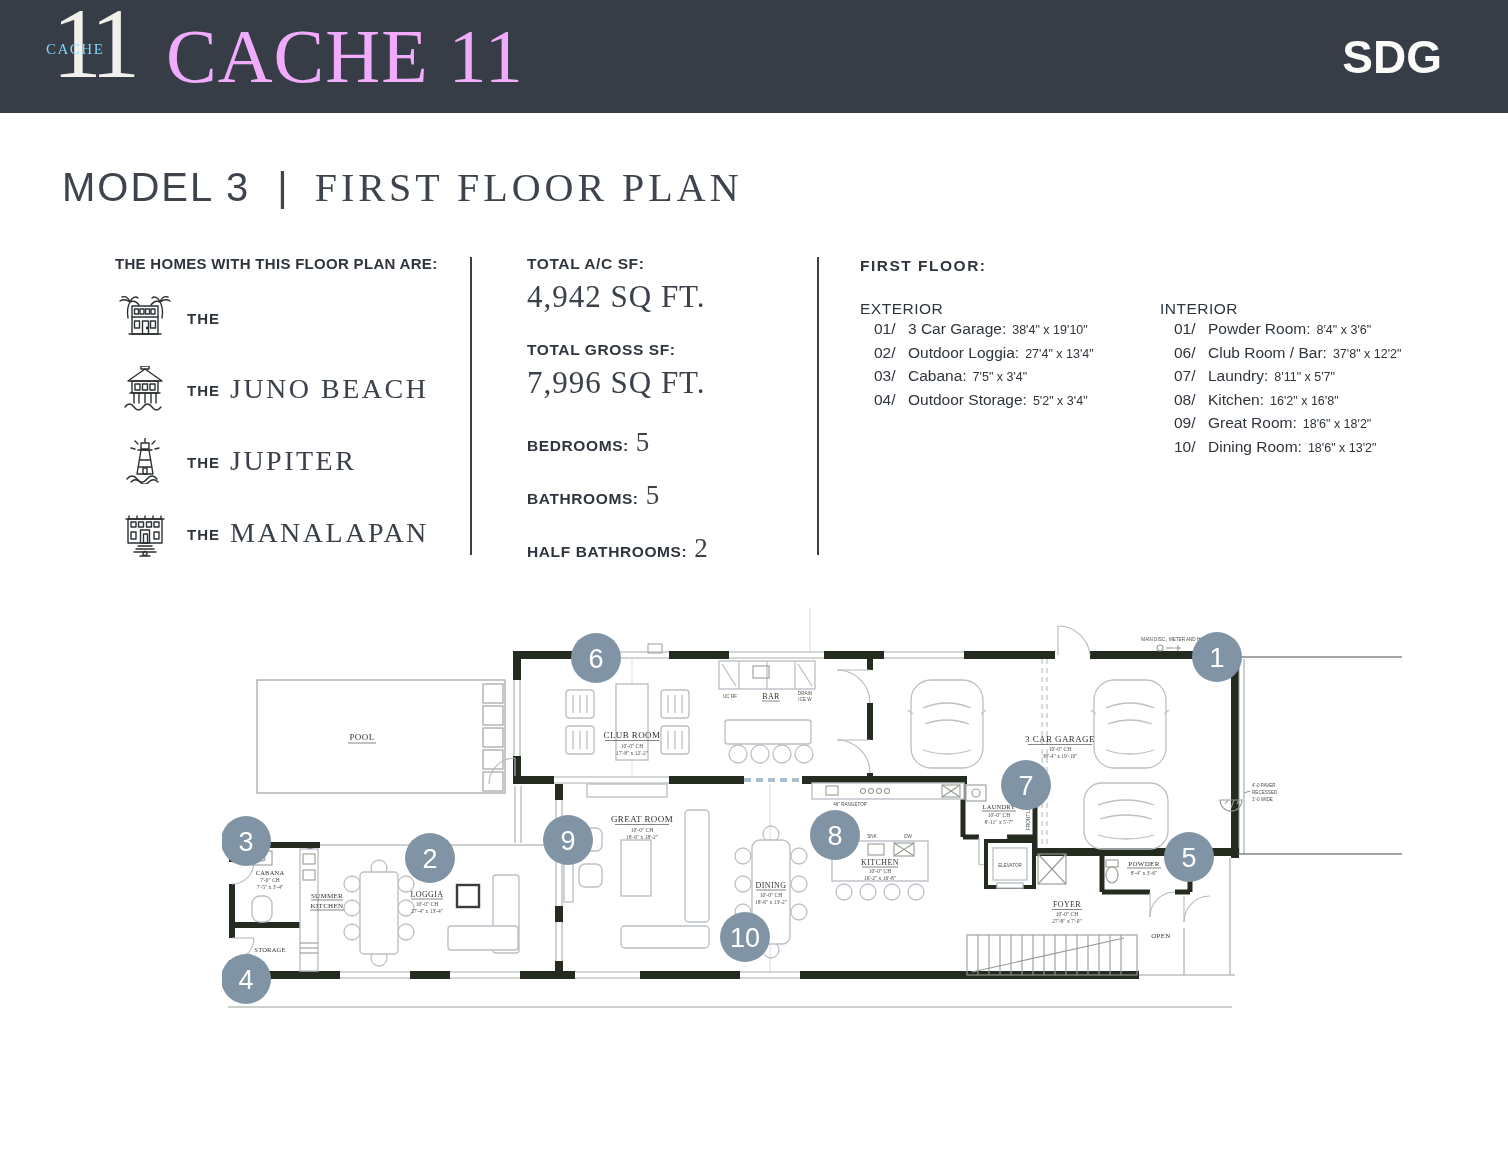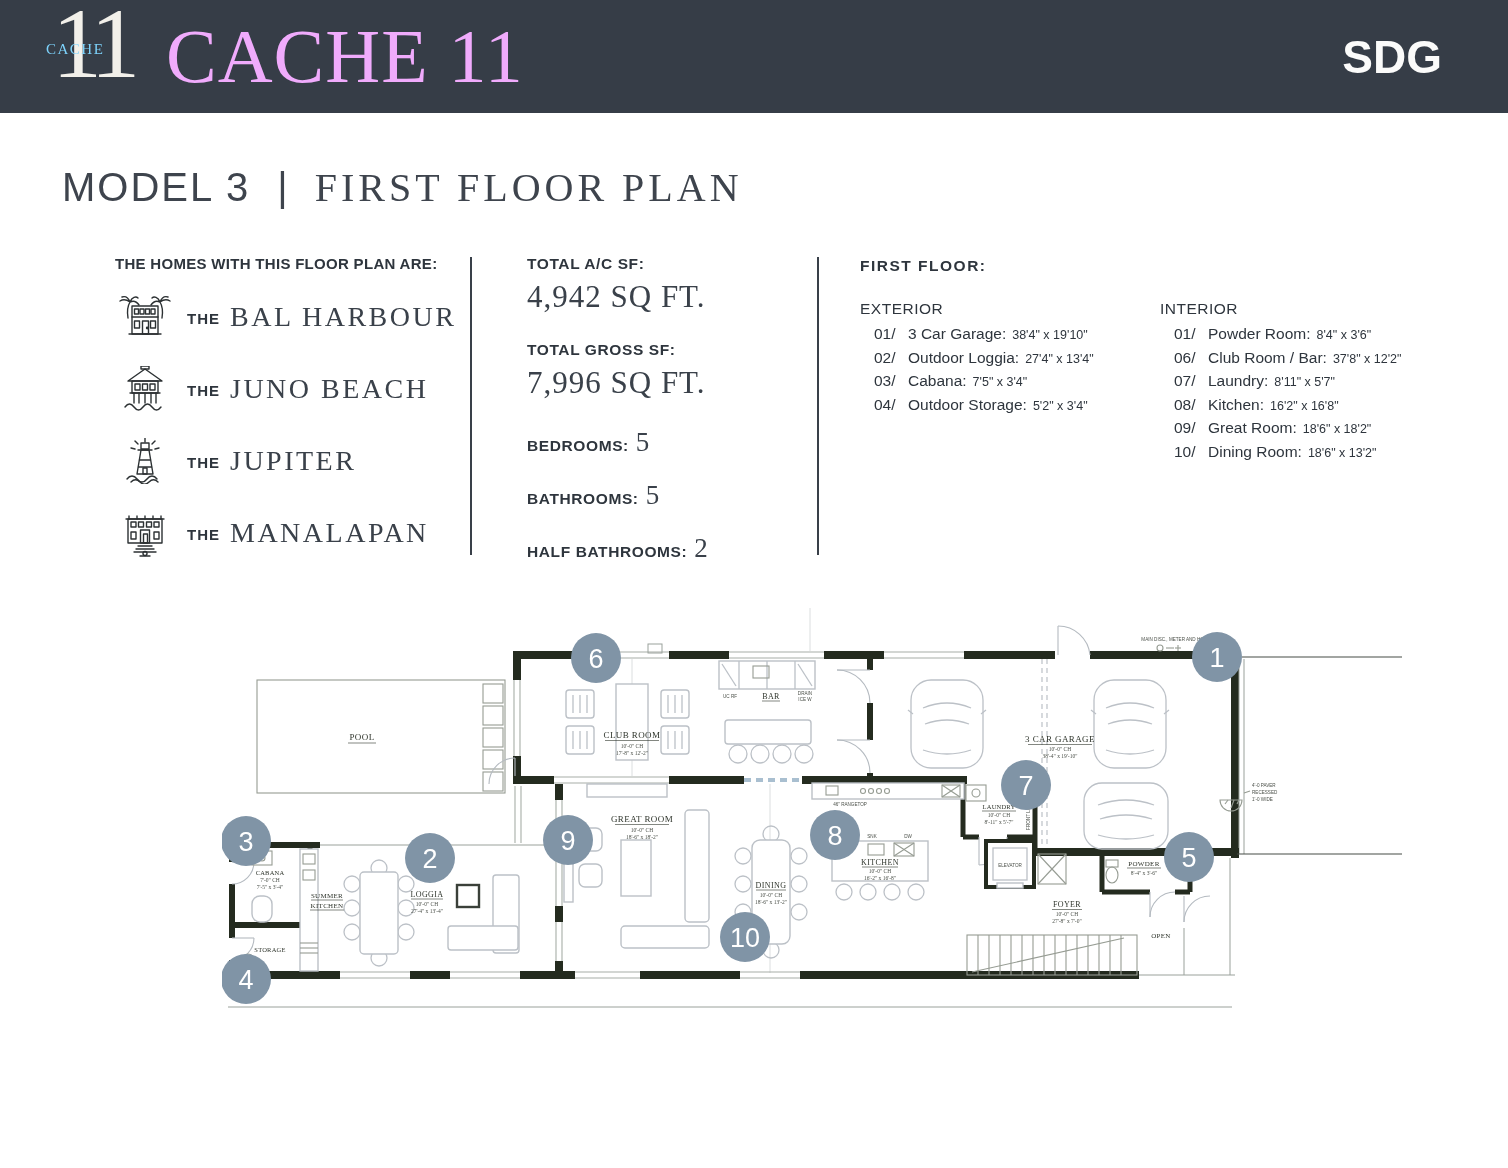--- a/index.html
+++ b/index.html
@@ -38,21 +38,21 @@
   .stat-label { font-size:15.5px; font-weight:700; letter-spacing:.6px; }
   .stat-big { font-family:"Liberation Serif",serif; font-size:31px; letter-spacing:1px; color:#3a414a; margin:6px 0 26px; }
   .stat-inline { margin-top:22px; font-size:15.5px; font-weight:700; letter-spacing:.6px; }
   .stat-inline .num { font-family:"Liberation Serif",serif; font-size:27px; font-weight:400; letter-spacing:1px; margin-left:7px; color:#3a414a; }
 
   
   .room-list { position:absolute; left:860px; top:257px; color:#2e353d; }
   .rl-heading { font-size:15.5px; font-weight:700; letter-spacing:1.5px; }
   .rl-cols { display:flex; margin-top:25px; }
   .rl-col { width:300px; }
-  .rl-sub { font-size:15.5px; letter-spacing:.5px; margin-bottom:5px; }
+  .rl-sub { font-size:15.5px; letter-spacing:.5px; }
   .rl-item { display:flex; align-items:baseline; font-size:15.5px; line-height:21.5px; white-space:nowrap; }
   .rl-num { width:34px; margin-left:14px; }
   .rl-name { margin-right:6px; }
   .rl-dims { font-size:12.5px; }
 
   
   .plan { position:absolute; left:222px; top:608px; }
   .wall  { stroke:#242b1f; stroke-width:8; fill:none; }
   .wall6 { stroke:#242b1f; stroke-width:6; fill:none; }
   .wall5 { stroke:#242b1f; stroke-width:5; fill:none; }
@@ -114,21 +114,20 @@
             <rect x="28.5" y="15" width="4" height="5"></rect>
             <rect x="34" y="15" width="4" height="5"></rect>
           <rect x="17.5" y="27" width="5" height="7"></rect>
             <rect x="25.5" y="27" width="6" height="13"></rect>
             <circle cx="30.2" cy="34" r="0.7"></circle>
             <rect x="33.5" y="27" width="5" height="7"></rect>
           <line x1="12" y1="40" x2="44" y2="40"></line>
         </svg>
       </span>
       <span class="home-the">THE</span>
-      <span class="home-name">BAL HARBOUR</span>
     </div>
 
     <div class="home-row">
       <span class="home-icon">
         <svg width="56" height="46" viewBox="0 0 56 46">
           <rect x="24" y="0" width="8" height="3"></rect>
           <path d="M28 3 L11 15 H45 Z"></path>
           <rect x="15" y="15" width="26" height="12"></rect>
           <rect x="18" y="18" width="5" height="6"></rect>
             <rect x="25.5" y="18" width="5" height="6"></rect>

